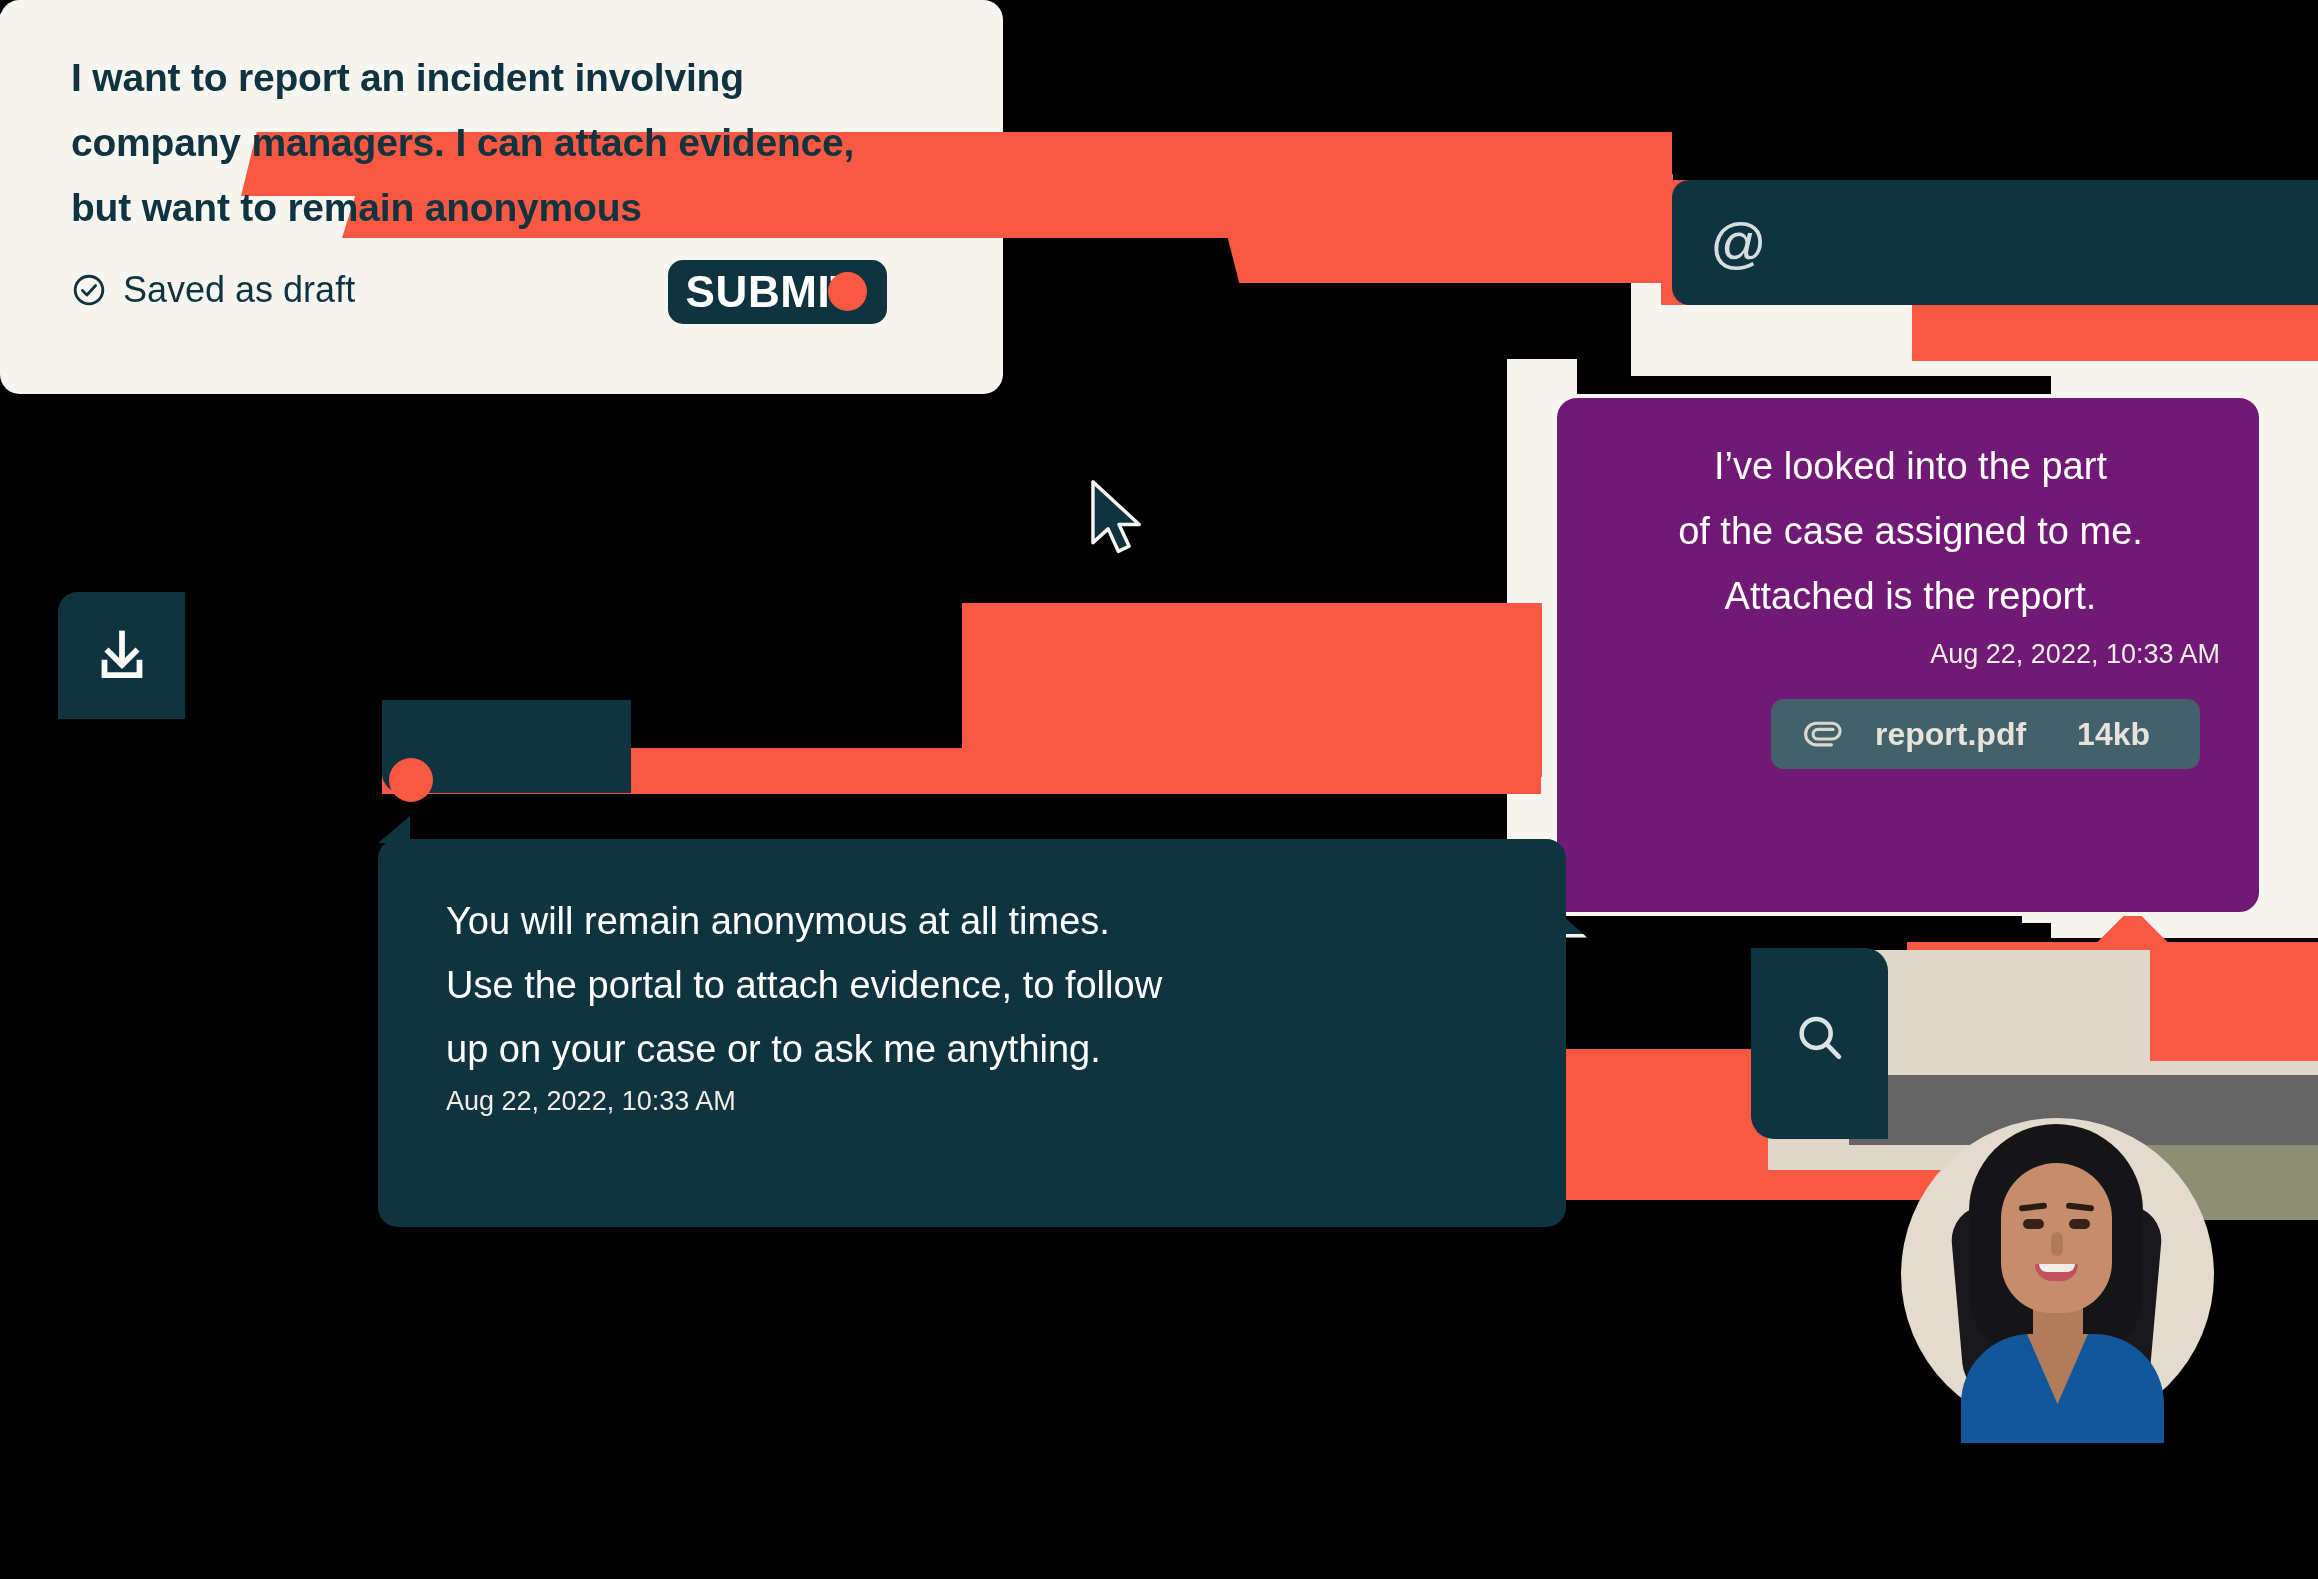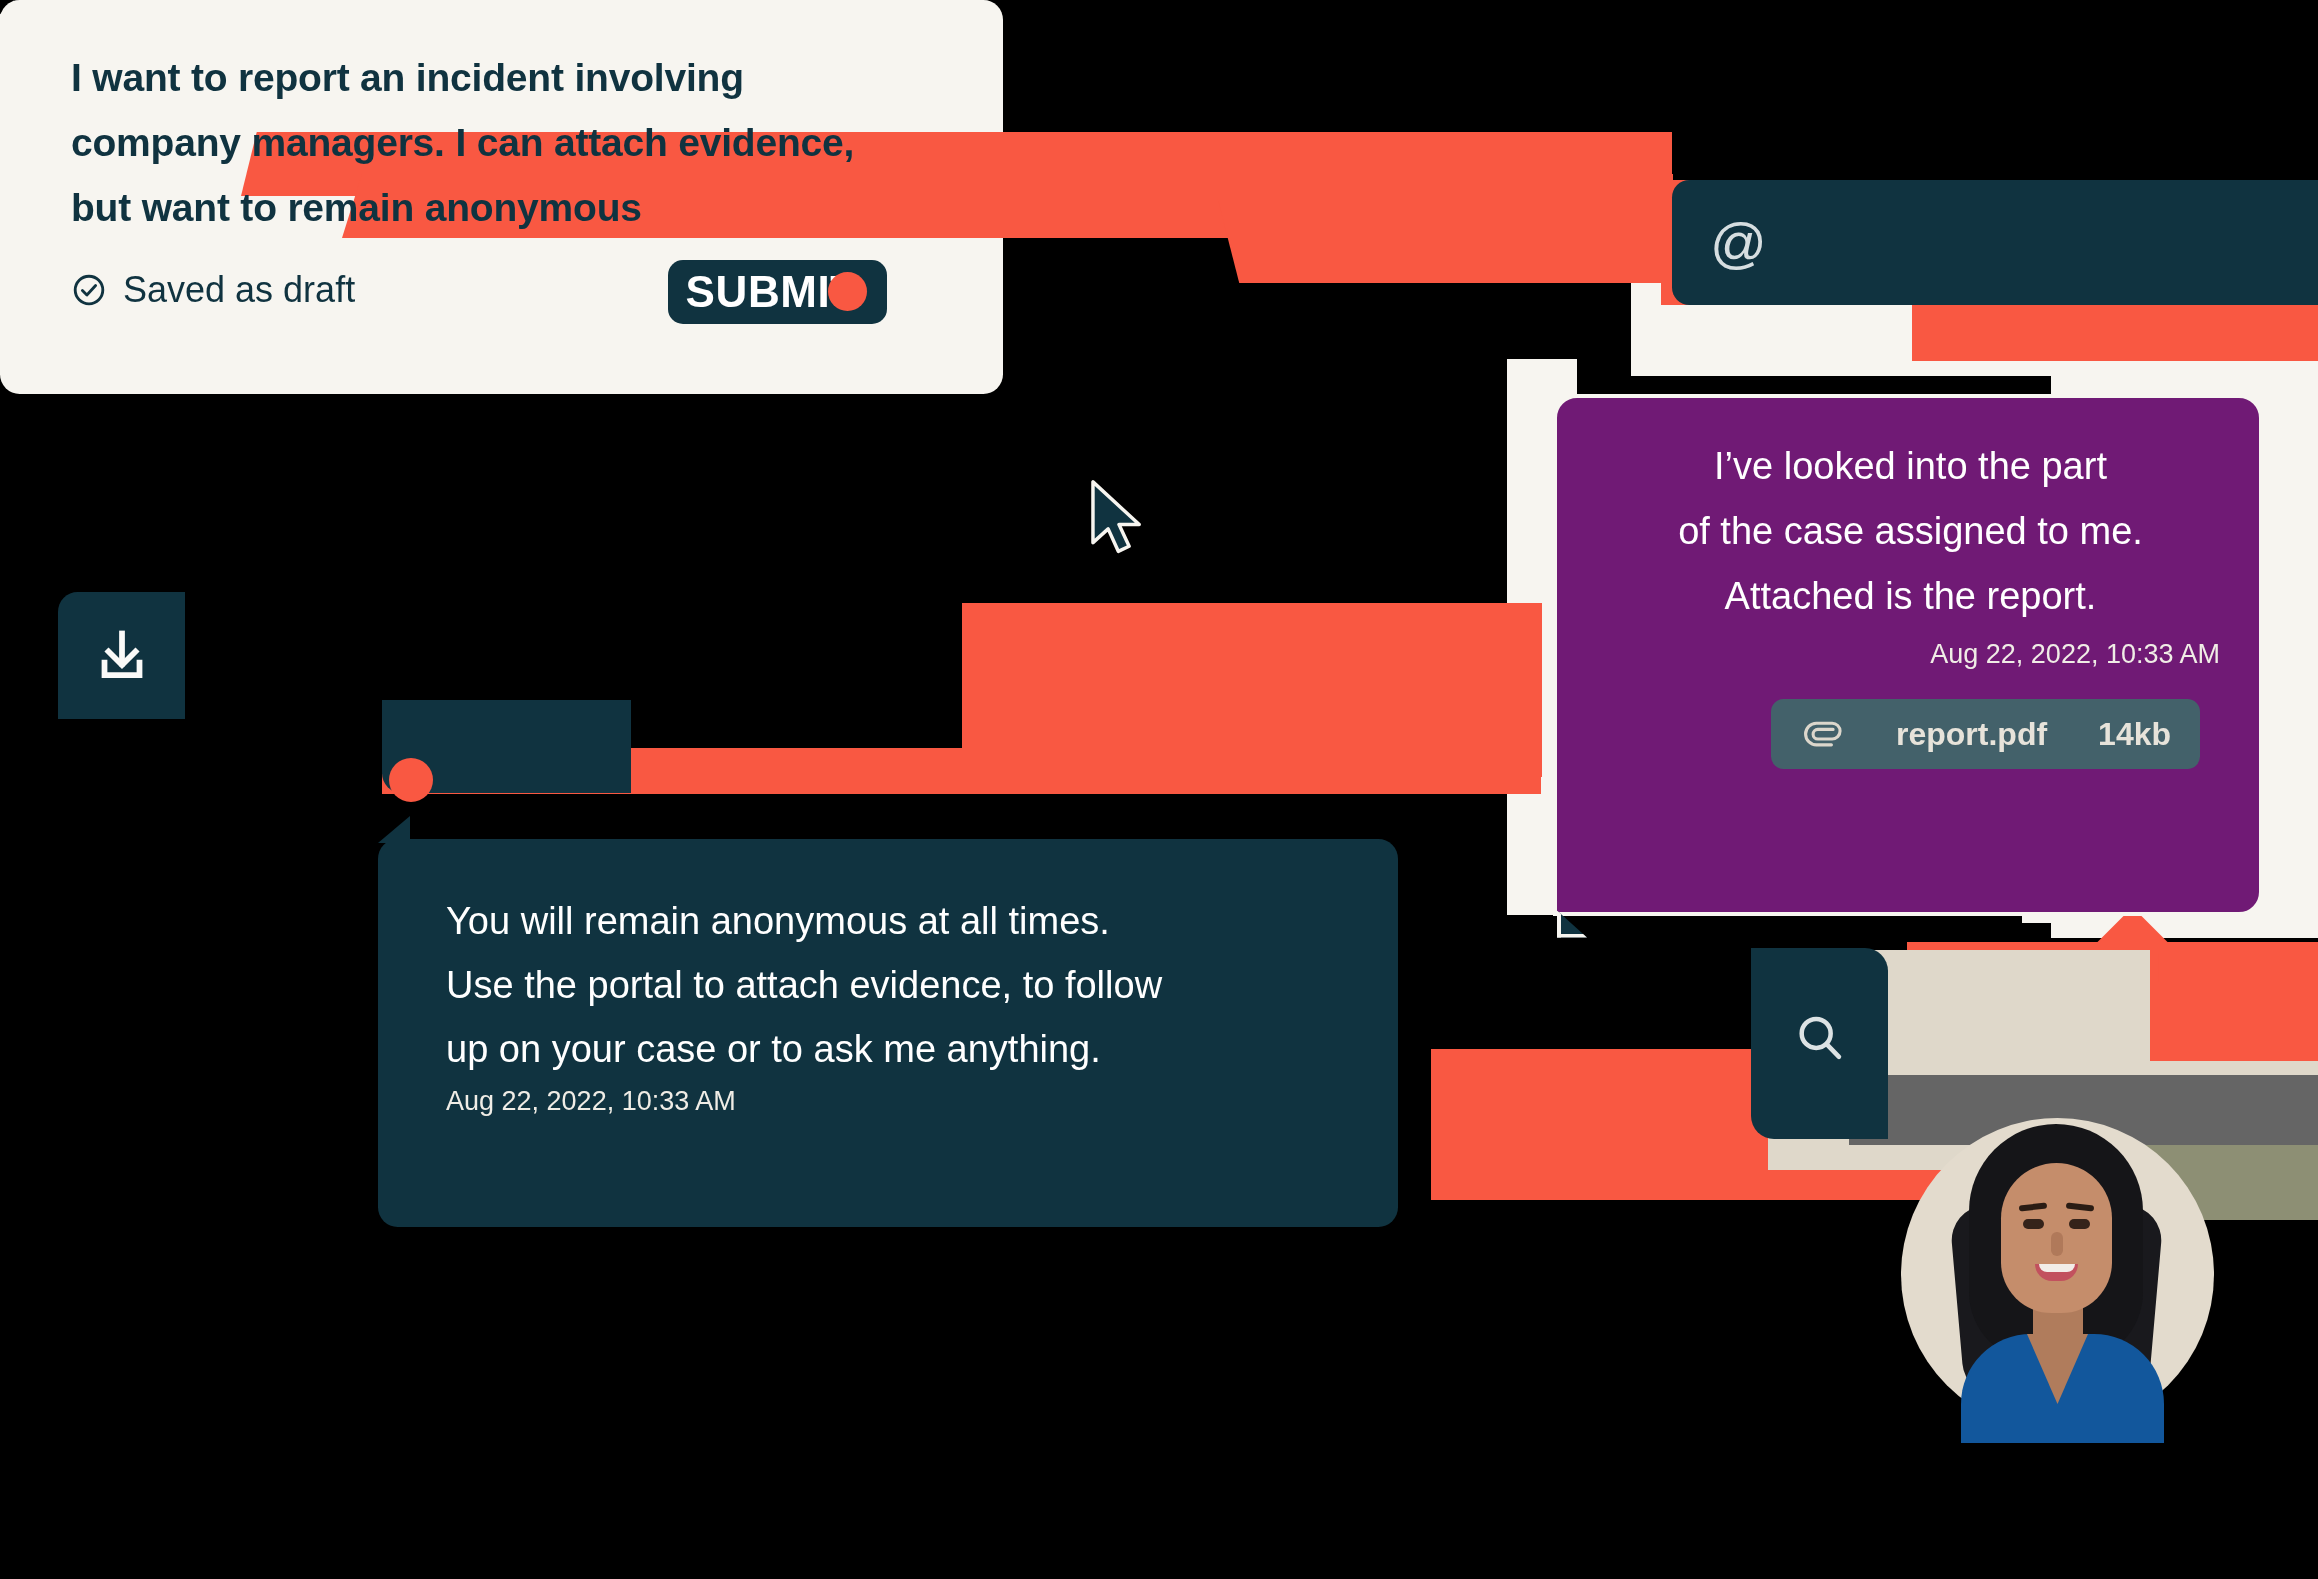--- a/index.html
+++ b/index.html
@@ -99,26 +99,26 @@
     position:absolute;right:39px;top:243px;
     color:#F0EDE6;font-size:27px;line-height:1;
   }
   #attachment{
     position:absolute;left:214px;top:301px;
     width:429px;height:70px;
     background:#43616A;border-radius:12.7px;
     display:flex;align-items:center;
   }
   #clip-icon{width:44px;height:44px;margin-left:30px;flex:0 0 auto;}
-  #att-name{color:#E7E3DA;font-size:32px;margin-left:51px;font-weight:600;}
+  #att-name{color:#E7E3DA;font-size:32px;margin-left:30px;font-weight:600;}
   #att-size{color:#E7E3DA;font-size:32px;margin-left:51px;font-weight:600;}
 
   
   #msg-card{
-    position:absolute;left:378px;top:839px;width:1020px;height:388px;
+    position:absolute;left:378px;top:839px;width:1188px;height:388px;
     background:#103340;
     border-radius:19.7px 19.7px 19.7px 19.7px;
   }
   #msg-card .tail{
     position:absolute;left:0px;top:-23px;width:32px;height:27px;
     background:#103340;
     clip-path:polygon(100% 0,100% 100%,0 100%);
   }
   #msg-text{
     position:absolute;left:68px;top:50px;width:904px;

